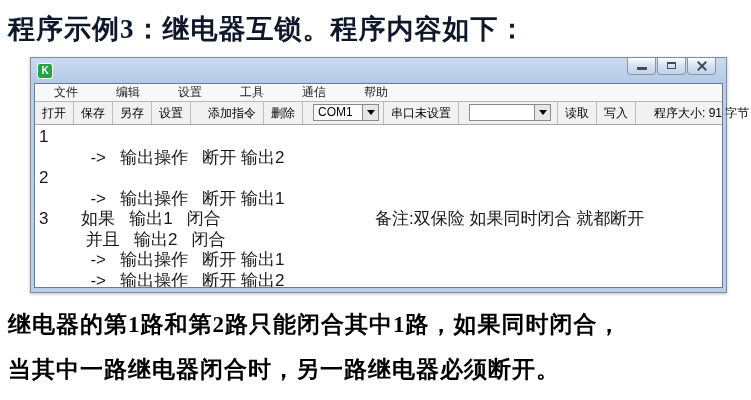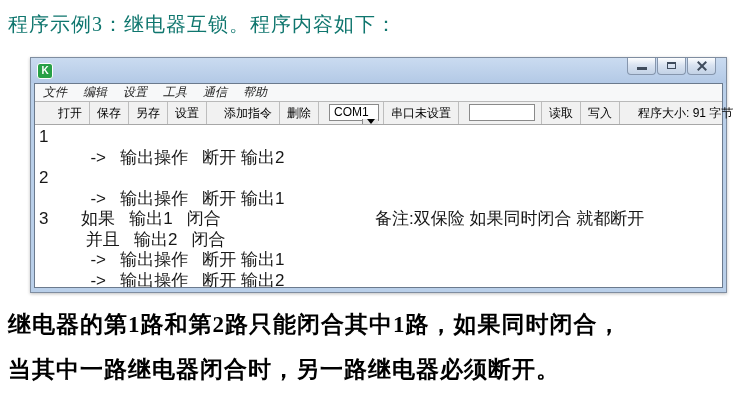--- a/index.html
+++ b/index.html
@@ -4,22 +4,22 @@
 <style>
   html,body{margin:0;padding:0;}
   body{
     width:751px;height:400px;background:#ffffff;overflow:hidden;position:relative;
     font-family:"Liberation Sans",sans-serif;
     -webkit-font-smoothing:antialiased;
   }
   
   .caption-top{
     position:absolute;left:8px;top:11px;width:740px;
-    font-family:"Liberation Serif",serif;font-weight:normal;
-    font-size:20px;color:#0f766e;letter-spacing:1px;
+    font-family:"Liberation Serif",serif;font-weight:bold;
+    font-size:27px;color:#0f172a;letter-spacing:1px;
   }
   .caption-bottom{
     position:absolute;left:8px;top:302px;width:740px;
     font-family:"Liberation Serif",serif;font-weight:bold;
     font-size:23px;color:#000;letter-spacing:1px;line-height:45px;
   }
   
   .app-window{
     position:absolute;left:30px;top:57px;width:697px;height:236px;
     background:var(--titlebar,#b9cfe9);
@@ -58,35 +58,35 @@
   
   .client{
     margin:0 3px 3px 3px;height:205px;background:#fbfbfb;
     border:1px solid #6b7a8d;box-sizing:border-box;
     display:flex;flex-direction:column;
   }
   .menubar{
     height:17px;background:#f7f8f9;display:flex;align-items:center;
     font-size:12px;color:#222;flex:0 0 auto;
   }
-  .menu-item{padding:0 8px;cursor:default;font-style:italic;}
+  .menu-item{padding:0 19px;cursor:default;}
   .toolbar{
     height:22px;background:var(--toolbar-bg,#f1f1f1);
     border-top:1px solid #b9b9b9;border-bottom:1px solid #a7a7a7;
     display:flex;align-items:stretch;font-size:12px;color:#000;flex:0 0 auto;
-    box-sizing:content-box;white-space:nowrap;padding-left:16px;
+    box-sizing:content-box;white-space:nowrap;
   }
   .tbtn{
     display:flex;align-items:center;padding:0 7px;cursor:default;
     border-right:1px solid #bdbdbd;background:transparent;
   }
   .tgap{width:10px;flex:0 0 auto;}
   .combo{
-    display:flex;align-items:flex-end;margin:2px 0;height:17px;
-    border:1px solid #8a8a8a;background:#fff;box-sizing:border-box;flex-direction:column;
+    display:flex;align-items:flex-start;margin:2px 0;height:17px;
+    border:1px solid #8a8a8a;background:#fff;box-sizing:border-box;
   }
   .combo-text{padding:0 4px;min-width:40px;}
   .combo-arrow{
     width:15px;height:15px;background:#e6e6e6;border-left:1px solid #8a8a8a;
     display:flex;align-items:center;justify-content:center;
   }
   .combo-arrow span{
     width:0;height:0;border-left:4px solid transparent;border-right:4px solid transparent;
     border-top:5px solid #000;
   }

